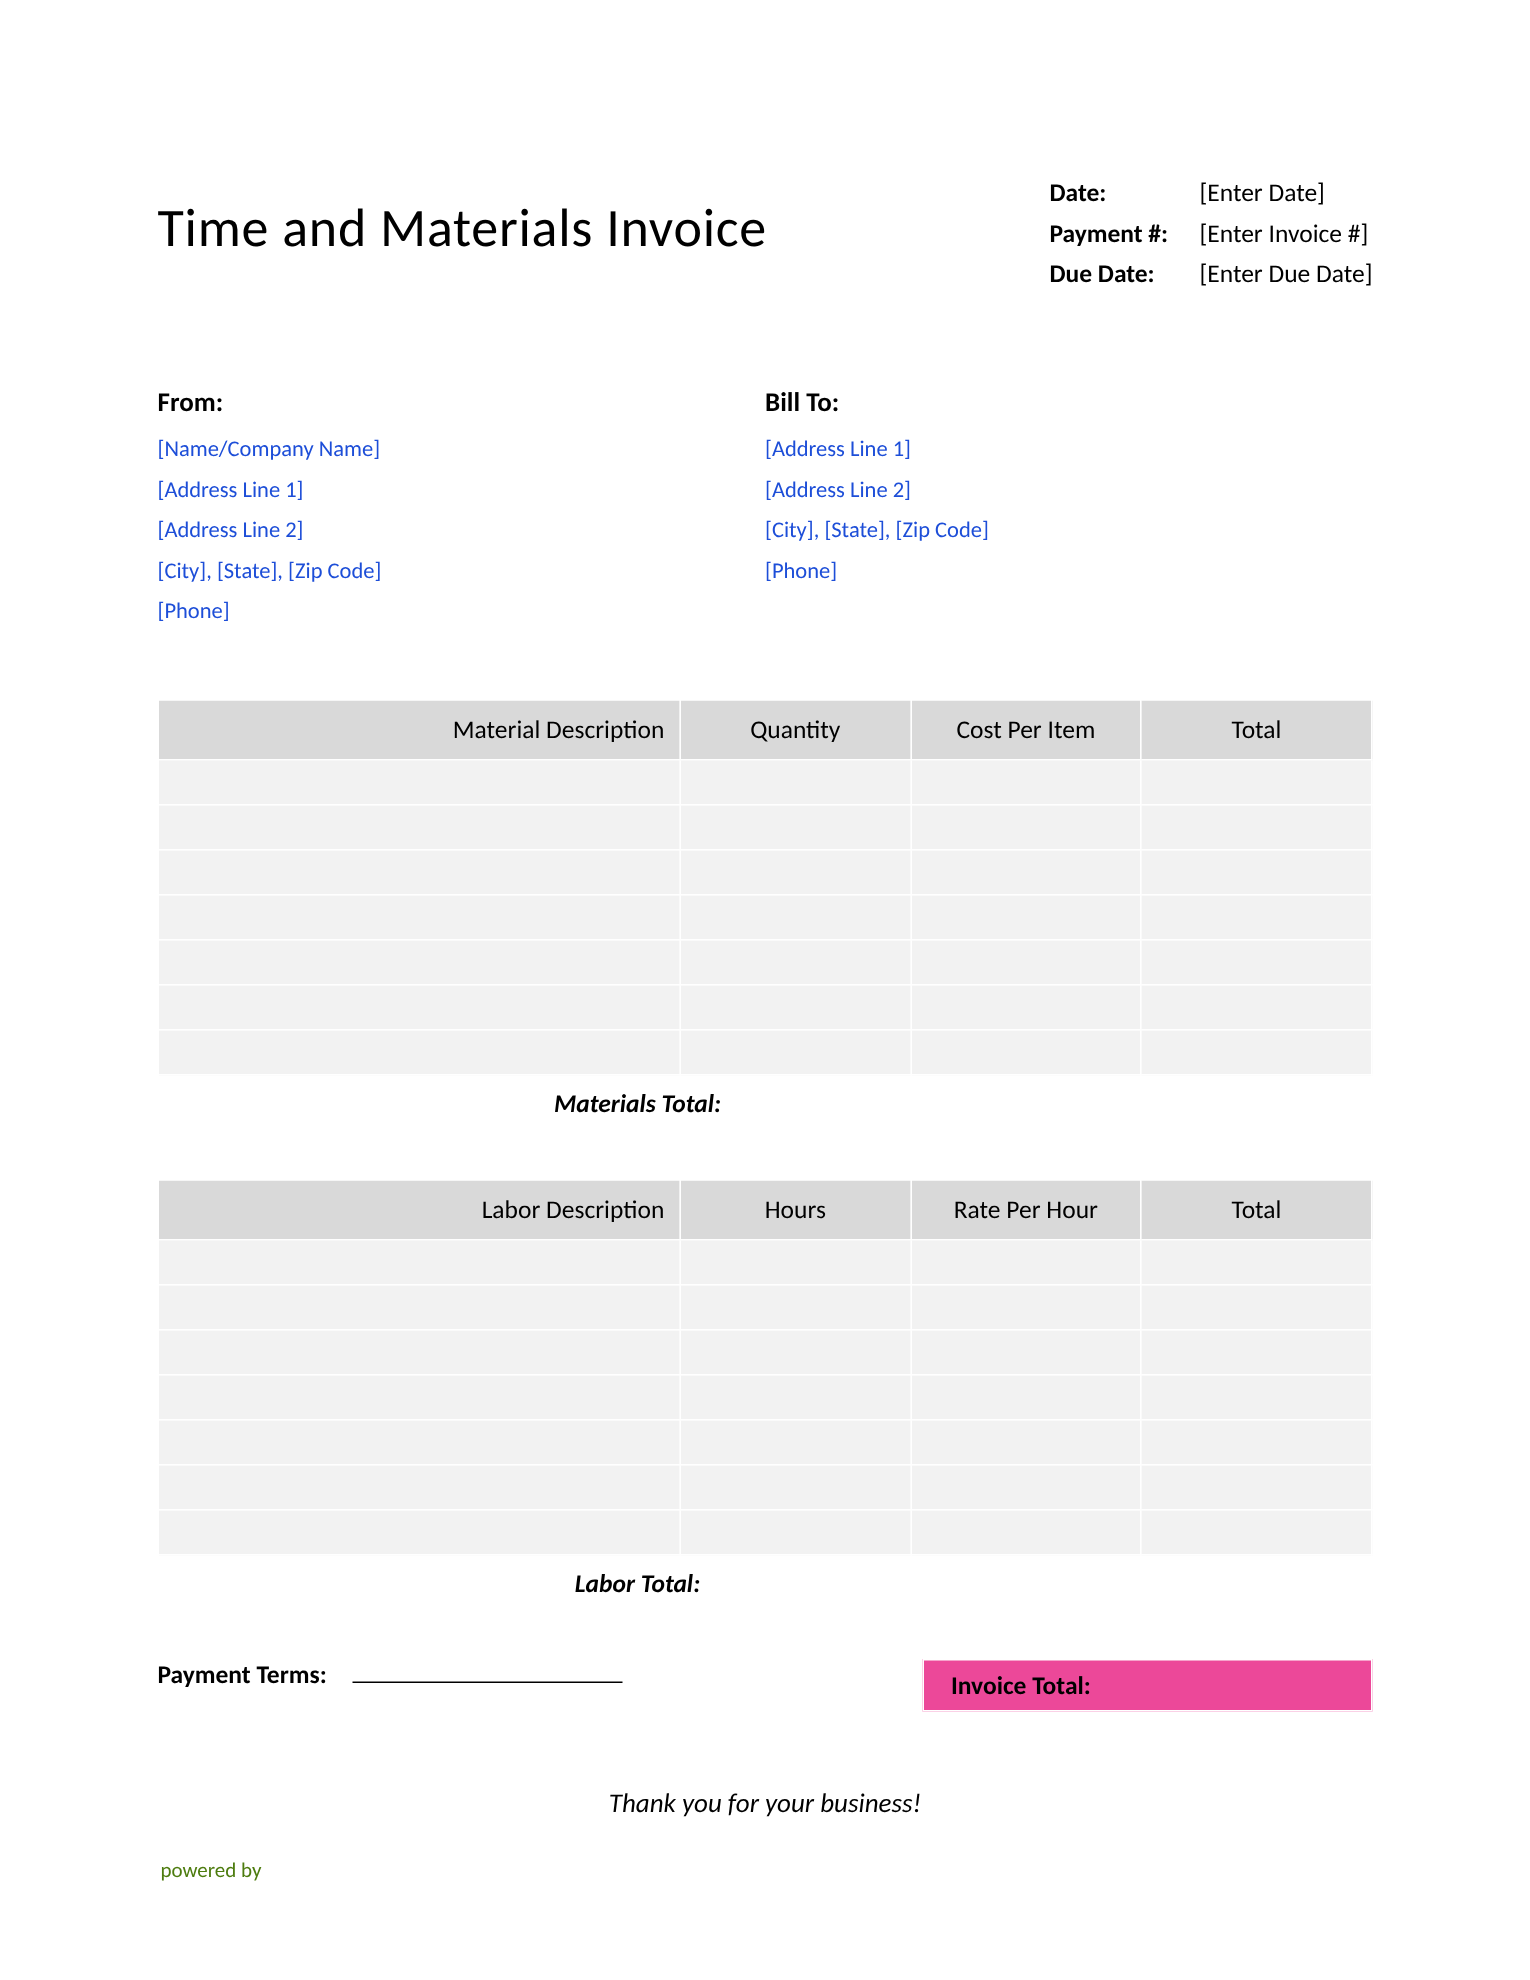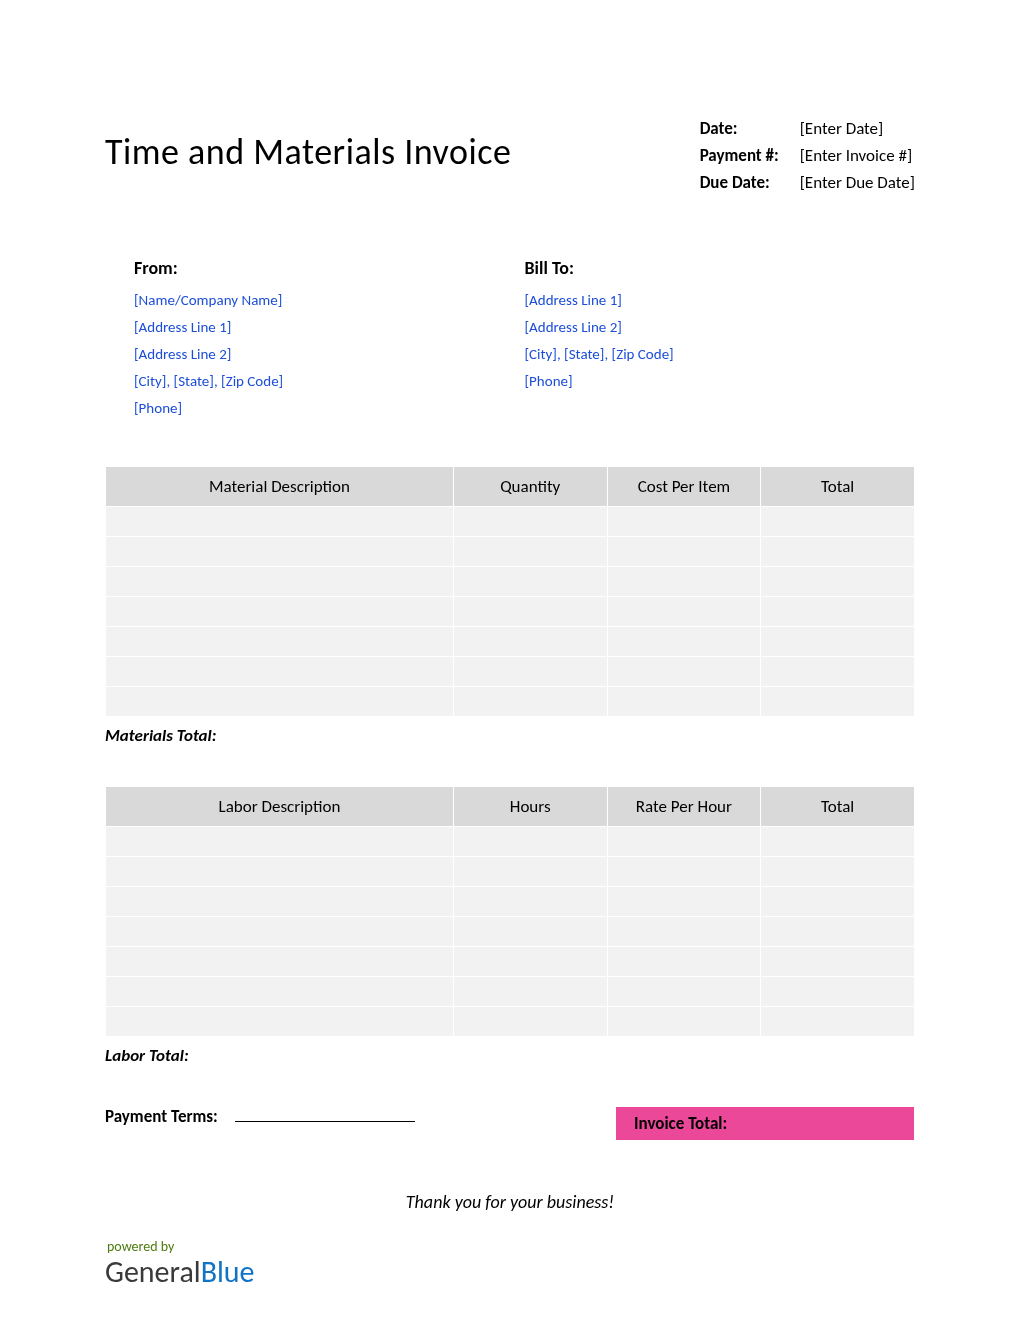--- a/index.html
+++ b/index.html
@@ -41,21 +41,20 @@
       font-weight: bold;
       width: 100px;
     }
     .meta-value {
       color: #000;
     }
     .addr-row {
       display: flex;
       gap: 0;
       margin-bottom: 40px;
-      margin-left: 29px;
     }
     .addr-block {
       flex: 1;
     }
     .addr-heading {
       font-weight: bold;
       font-size: 18px;
       margin-bottom: 12px;
     }
     .addr-line {
@@ -69,32 +68,32 @@
       margin-bottom: 8px;
     }
     .tbl th {
       background: #d9d9d9;
       font-weight: 400;
       font-size: 17px;
       padding: 9px 10px;
       text-align: center;
       border: 1px solid #fff;
     }
-    .tbl th:first-child { text-align: center; padding-left: 10px; }
+    .tbl th:first-child { text-align: right; padding-left: 10px; }
     .tbl td {
       background: #f2f2f2;
       height: 30px;
       border: 1px solid #fff;
     }
     .col-desc { width: 43%; }
     .col-a { width: 19%; }
     .col-b { width: 19%; }
     .col-c { width: 19%; }
     .subtotal-row {
-      text-align: left;
+      text-align: center;
       font-style: italic;
       font-weight: bold;
       font-size: 17px;
       padding-right: 170px;
       margin-bottom: 40px;
       margin-top: 6px;
     }
     .bottom-row {
       display: flex;
       justify-content: space-between;
@@ -304,18 +303,15 @@
       <span class="lbl">Payment Terms:</span>
       <span class="line"></span>
     </div>
     <div class="invoice-total">Invoice Total:</div>
   </div>
 
   <div class="thanks">Thank you for your business!</div>
 
   <div class="logo-block">
     <div class="powered">powered by</div>
-    <div class="logo-text">
-      <span class="logo-general">General</span><span class="logo-blue">Blue</span>
-    </div>
   </div>
 
 </div>
 
 </body></html>

